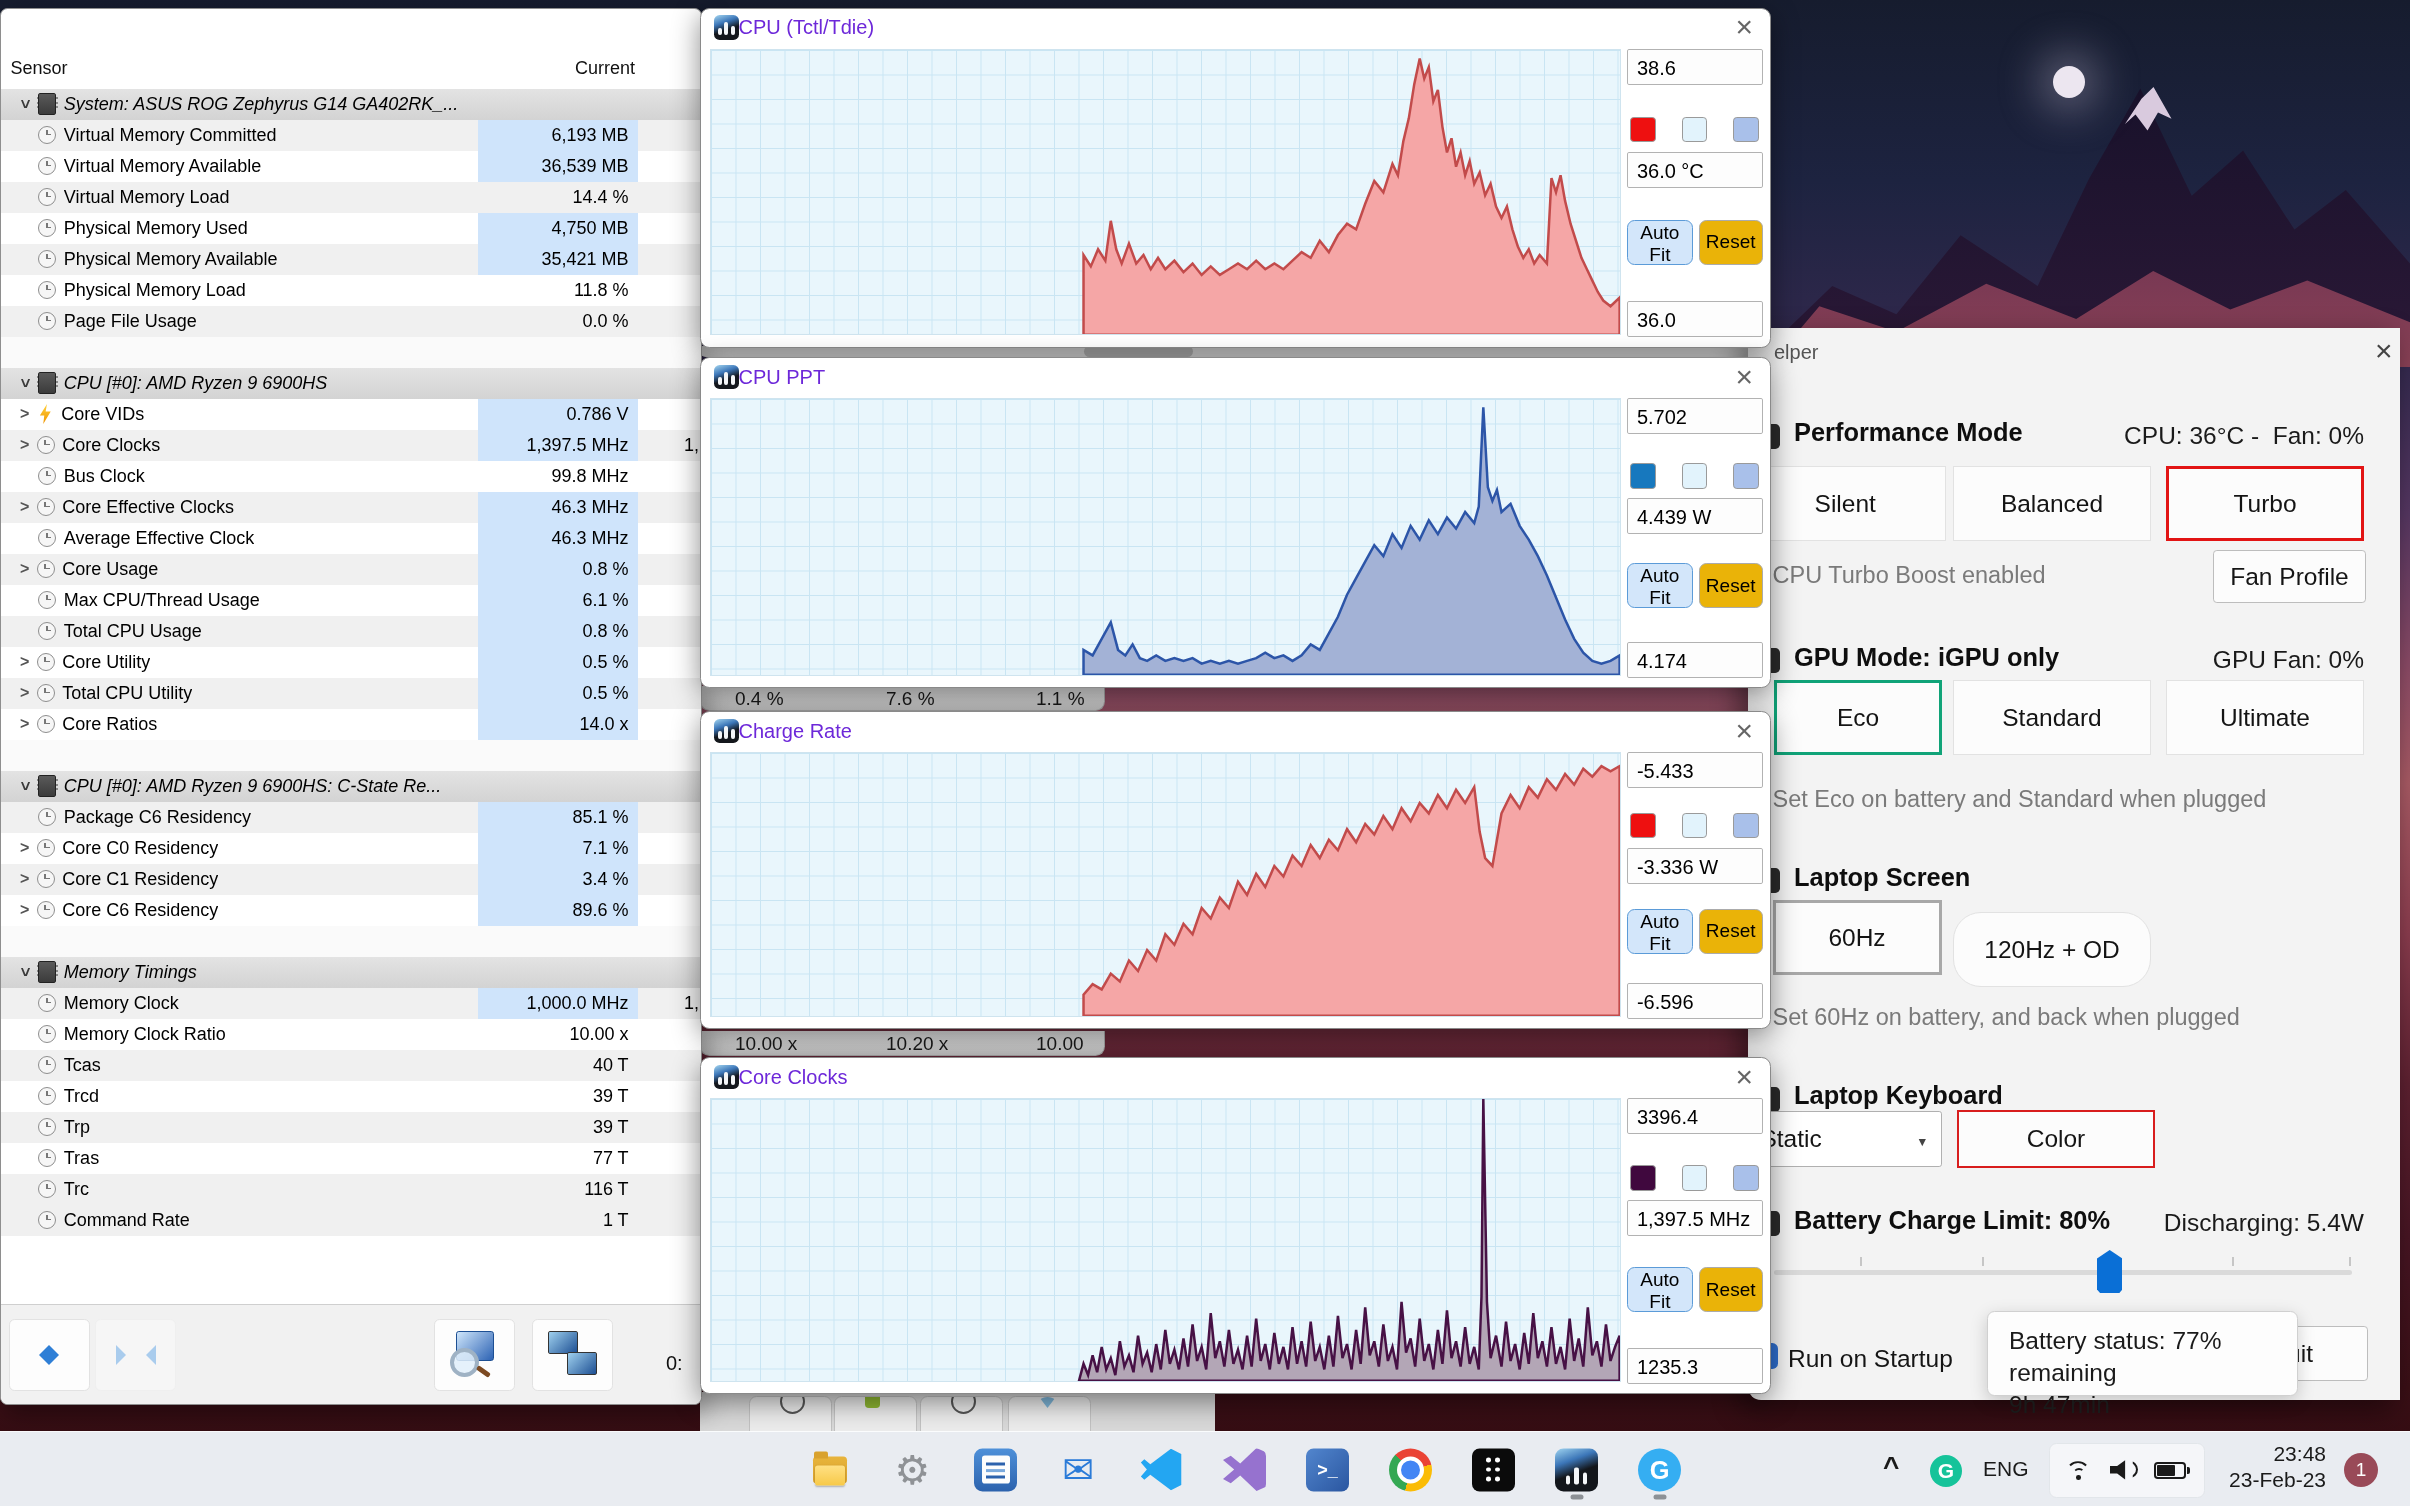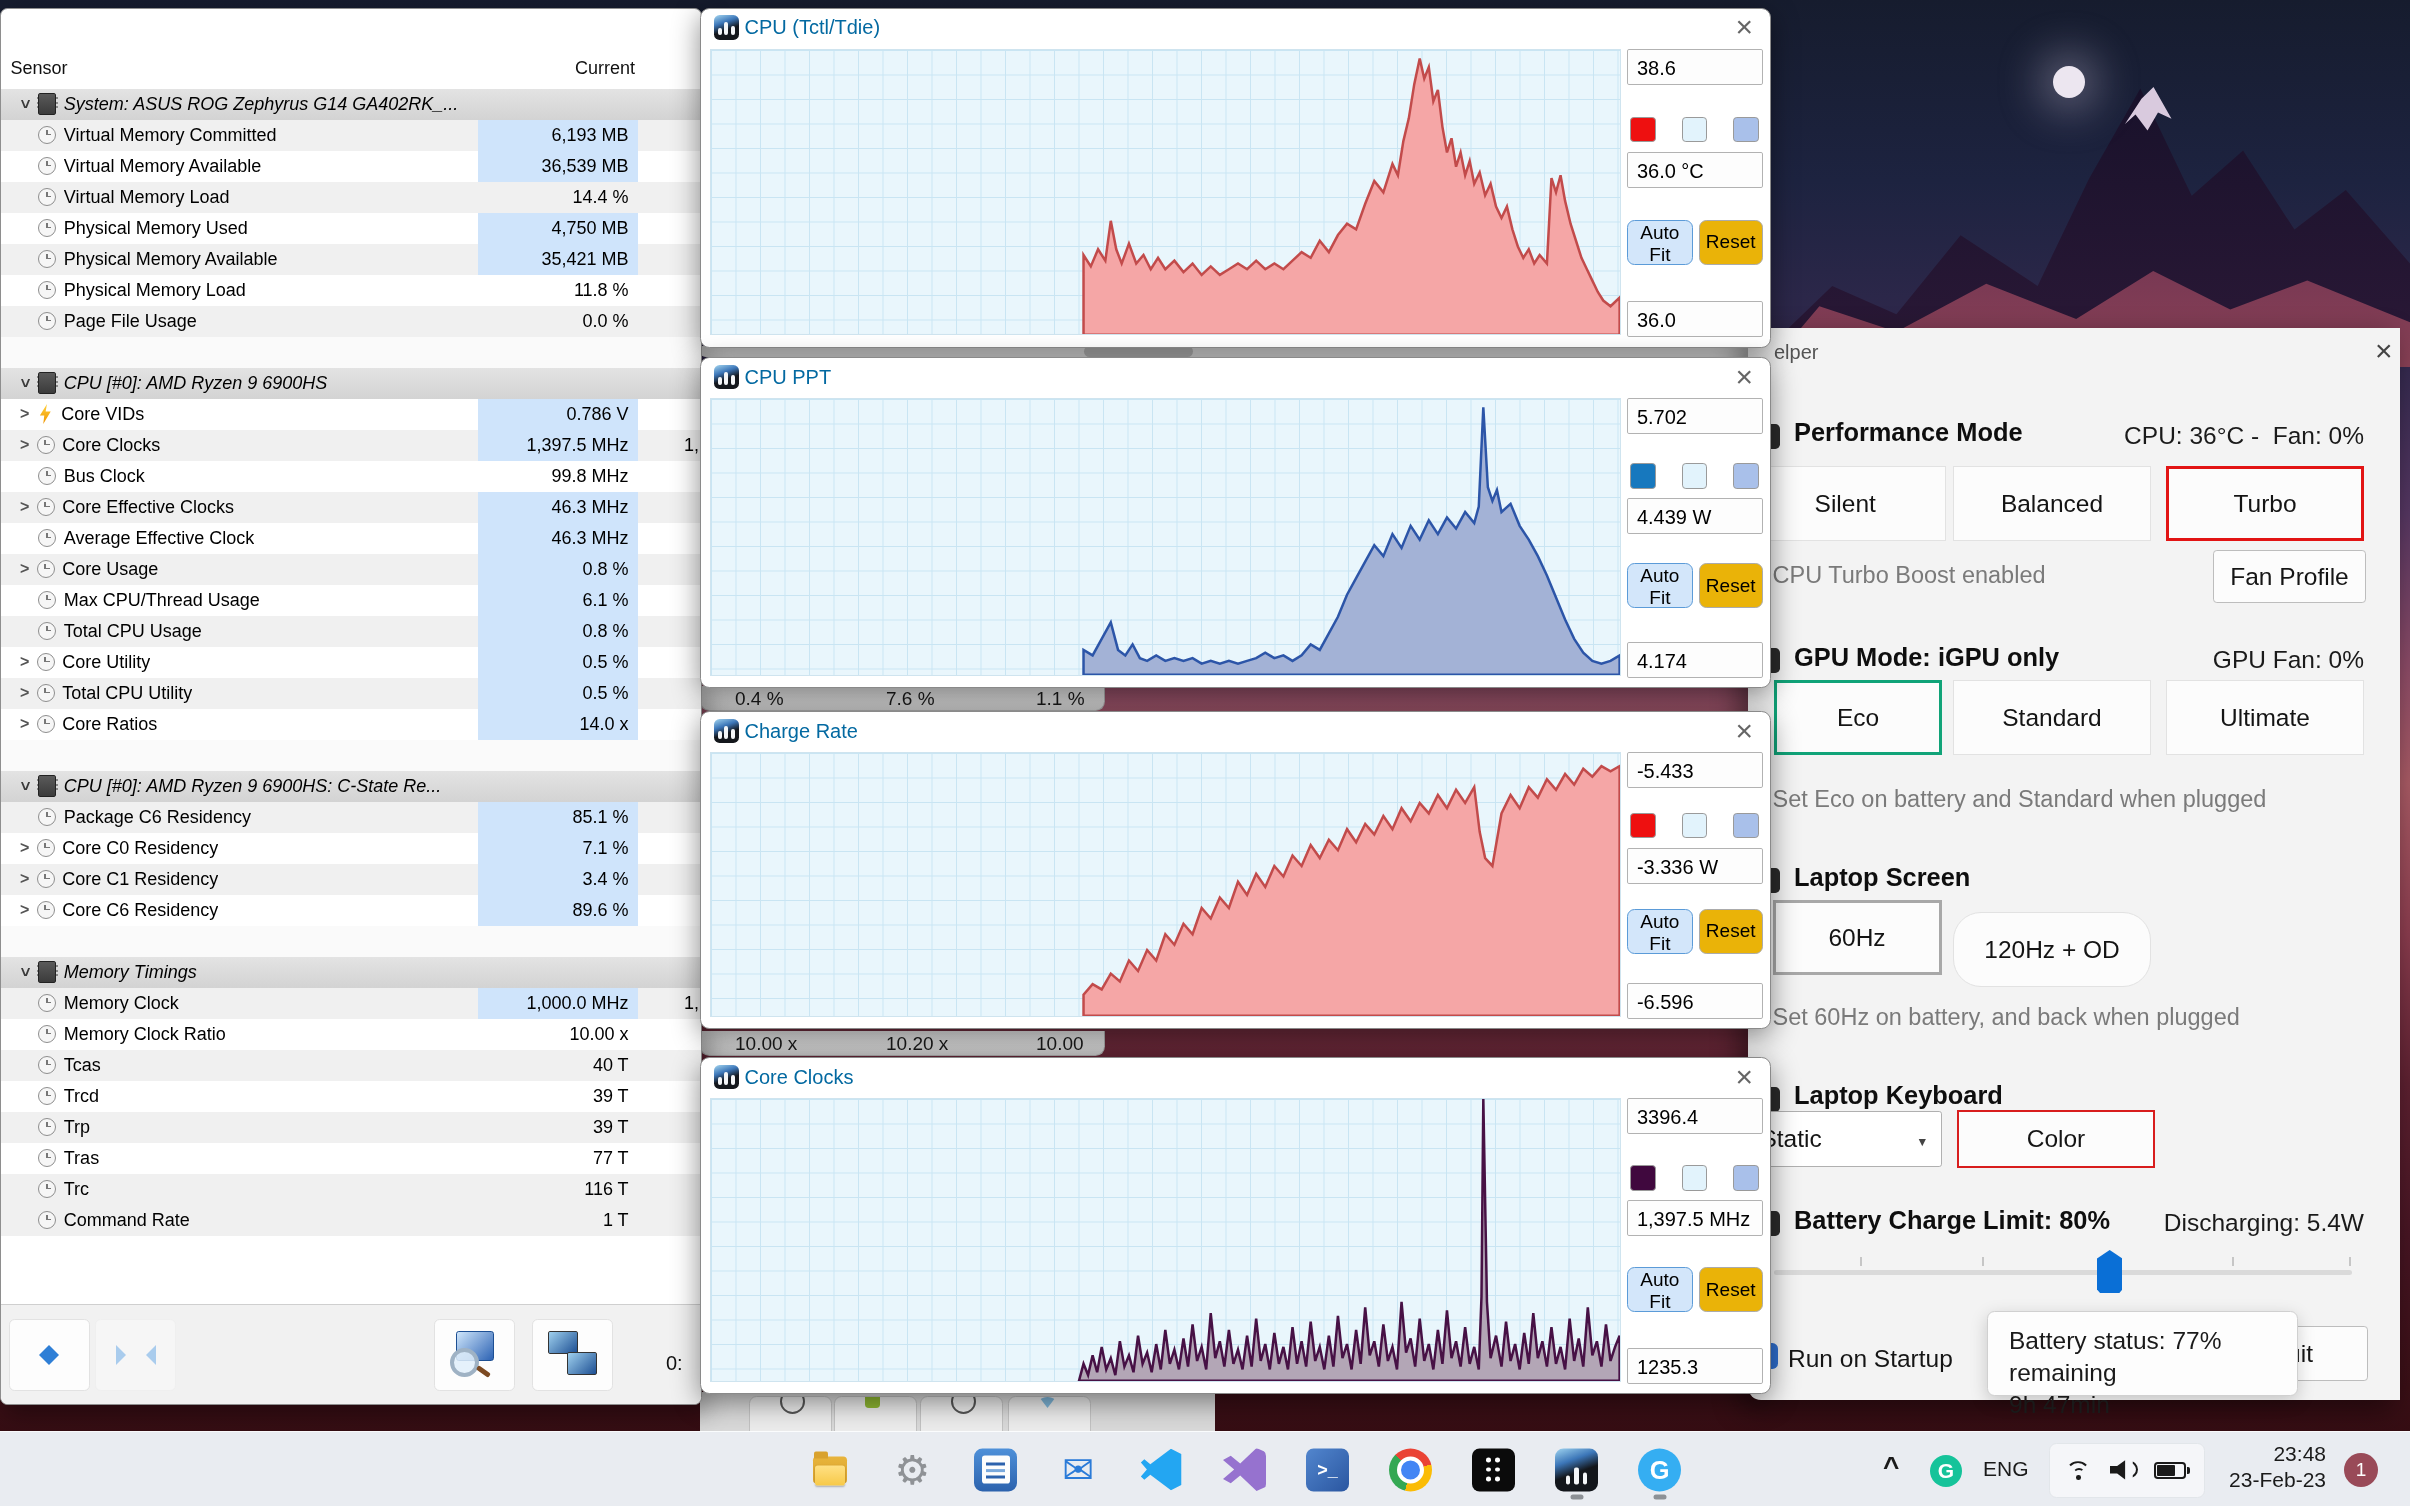--- a/index.html
+++ b/index.html
@@ -103,21 +103,21 @@
 
   
   .gwin{position:absolute;left:700px;width:1069px;background:#fff;border:0.9px solid #8a8a8a;border-radius:9.4px;
     z-index:20;box-shadow:0 7.5px 28px rgba(0,0,0,.45);}
   .w1{top:7.5px;height:338px;}
   .w2{top:357px;height:329px;}
   .w3{top:711px;height:316px;}
   .w4{top:1057px;height:335px;}
   .gtitle{position:absolute;left:0;top:0;right:0;height:38px;display:flex;align-items:center;}
   .gtitle .hwicon{width:24.5px;height:24.5px;margin-left:13px;}
-  .gtitle .gtext{font-size:20px;color:#0369a1;margin-left:6px;}
+  .gtitle .gtext{font-size:20px;color:#6d28d9;margin-left:0;}
   .gclose{position:absolute;right:17px;top:1.9px;font-size:30px;color:#666;line-height:34px;cursor:default;}
   .plot{position:absolute;left:9.4px;top:40px;right:149px;bottom:11.3px;background:#e9f6fc;border:0.9px solid #cfe4ef;
     background-image:linear-gradient(#c9e5f3 0.9px,transparent 0.9px),linear-gradient(90deg,#c9e5f3 0.9px,transparent 0.9px);
     background-size:24.5px 24.5px;}
   .gsvg{position:absolute;inset:0;width:100%;height:100%;}
   .gpanel{position:absolute;right:7.5px;top:40px;width:136px;bottom:9.4px;display:flex;flex-direction:column;}
   .pbox{height:36px;line-height:36px;background:#fdfdfd;border:0.9px solid #b2b2b2;font-size:20px;color:#000;
     padding-left:9.4px;box-sizing:border-box;border-radius:1.9px;}
   .sp{flex:1;}
   .swrow{display:flex;justify-content:space-between;padding:0 3.8px;margin-bottom:9.4px;}

